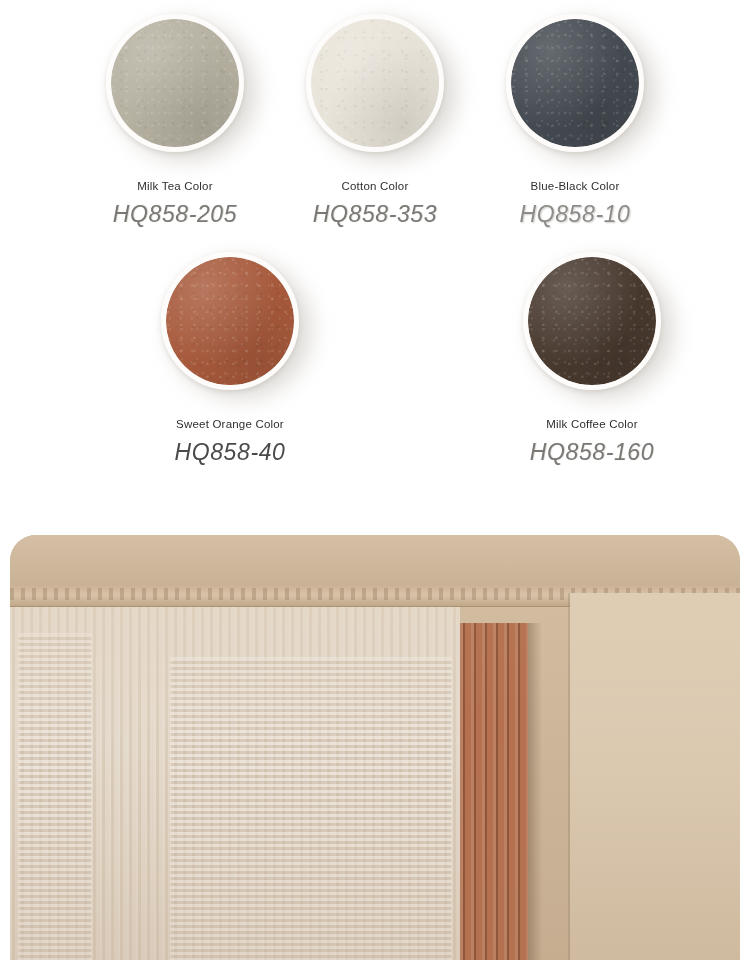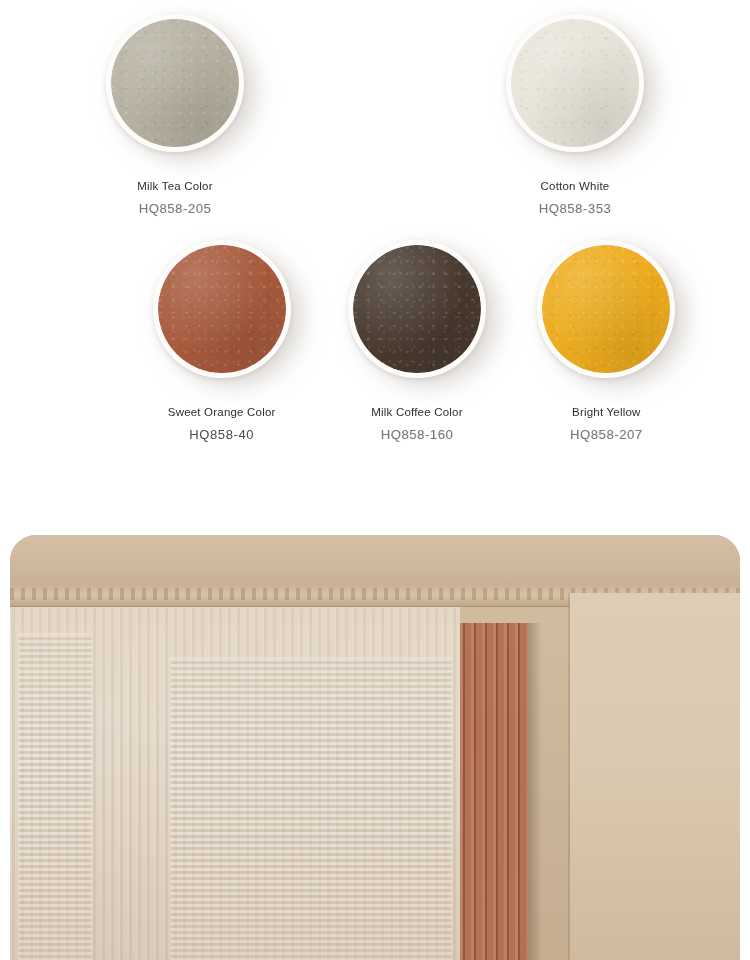--- a/index.html
+++ b/index.html
@@ -104,24 +104,25 @@
 
   .swatch-name {
     margin-top: 22px;
     font-size: 11.5px;
     color: #2f2f2f;
     letter-spacing: .2px;
     white-space: nowrap;
   }
   .swatch-code {
     margin-top: 9px;
-    font-size: 13px;
+    font-size: 23px;
     color: #4a4a4a;
     letter-spacing: .6px;
     white-space: nowrap;
+    font-style: italic;
   }
   
   .swatch-code.faded {
     color: #6d6a66;
     opacity: .9;
     text-shadow: 0 0 1.2px rgba(255,255,255,.95), 0.6px 0.4px 0.8px rgba(120,118,112,.45);
     filter: blur(.28px);
   }
   .swatch-code.faded-strong {
     color: #7b7874;
@@ -253,24 +254,36 @@
 
     <div class="swatch-cell">
       <div class="disc-wrap">
         <div class="disc-shadow"></div>
         <div class="disc">
           <div class="disc-fill" style="background:#e9e4d9"></div>
           <div class="disc-tex"></div>
           <div class="disc-sheen"></div>
         </div>
       </div>
-      <div class="swatch-name">Cotton White</div>
+      <div class="swatch-name">Cotton Color</div>
       <div class="swatch-code faded">HQ858-353</div>
     </div>
 
+    <div class="swatch-cell">
+      <div class="disc-wrap">
+        <div class="disc-shadow"></div>
+        <div class="disc">
+          <div class="disc-fill" style="background:#454b52"></div>
+          <div class="disc-tex"></div>
+          <div class="disc-sheen"></div>
+        </div>
+      </div>
+      <div class="swatch-name">Blue-Black Color</div>
+      <div class="swatch-code faded-strong">HQ858-10</div>
+    </div>
 
   </div>
 
   <div class="swatch-row row-2">
 
     <div class="swatch-cell shift-left">
       <div class="disc-wrap">
         <div class="disc-shadow"></div>
         <div class="disc">
           <div class="disc-fill" style="background:#a85a3c"></div>
@@ -288,32 +301,20 @@
         <div class="disc">
           <div class="disc-fill" style="background:#493a2f"></div>
           <div class="disc-tex"></div>
           <div class="disc-sheen"></div>
         </div>
       </div>
       <div class="swatch-name">Milk Coffee Color</div>
       <div class="swatch-code faded">HQ858-160</div>
     </div>
 
-    <div class="swatch-cell shift-right">
-      <div class="disc-wrap">
-        <div class="disc-shadow"></div>
-        <div class="disc">
-          <div class="disc-fill" style="background:#eeac1d"></div>
-          <div class="disc-tex"></div>
-          <div class="disc-sheen"></div>
-        </div>
-      </div>
-      <div class="swatch-name">Bright Yellow</div>
-      <div class="swatch-code faded">HQ858-207</div>
-    </div>
 
   </div>
 </section>
 
 <section class="hero">
   <div class="hero-photo">
     <div class="ceiling"></div>
     <div class="molding"></div>
     <div class="molding-teeth"></div>
     <div class="molding-edge"></div>

